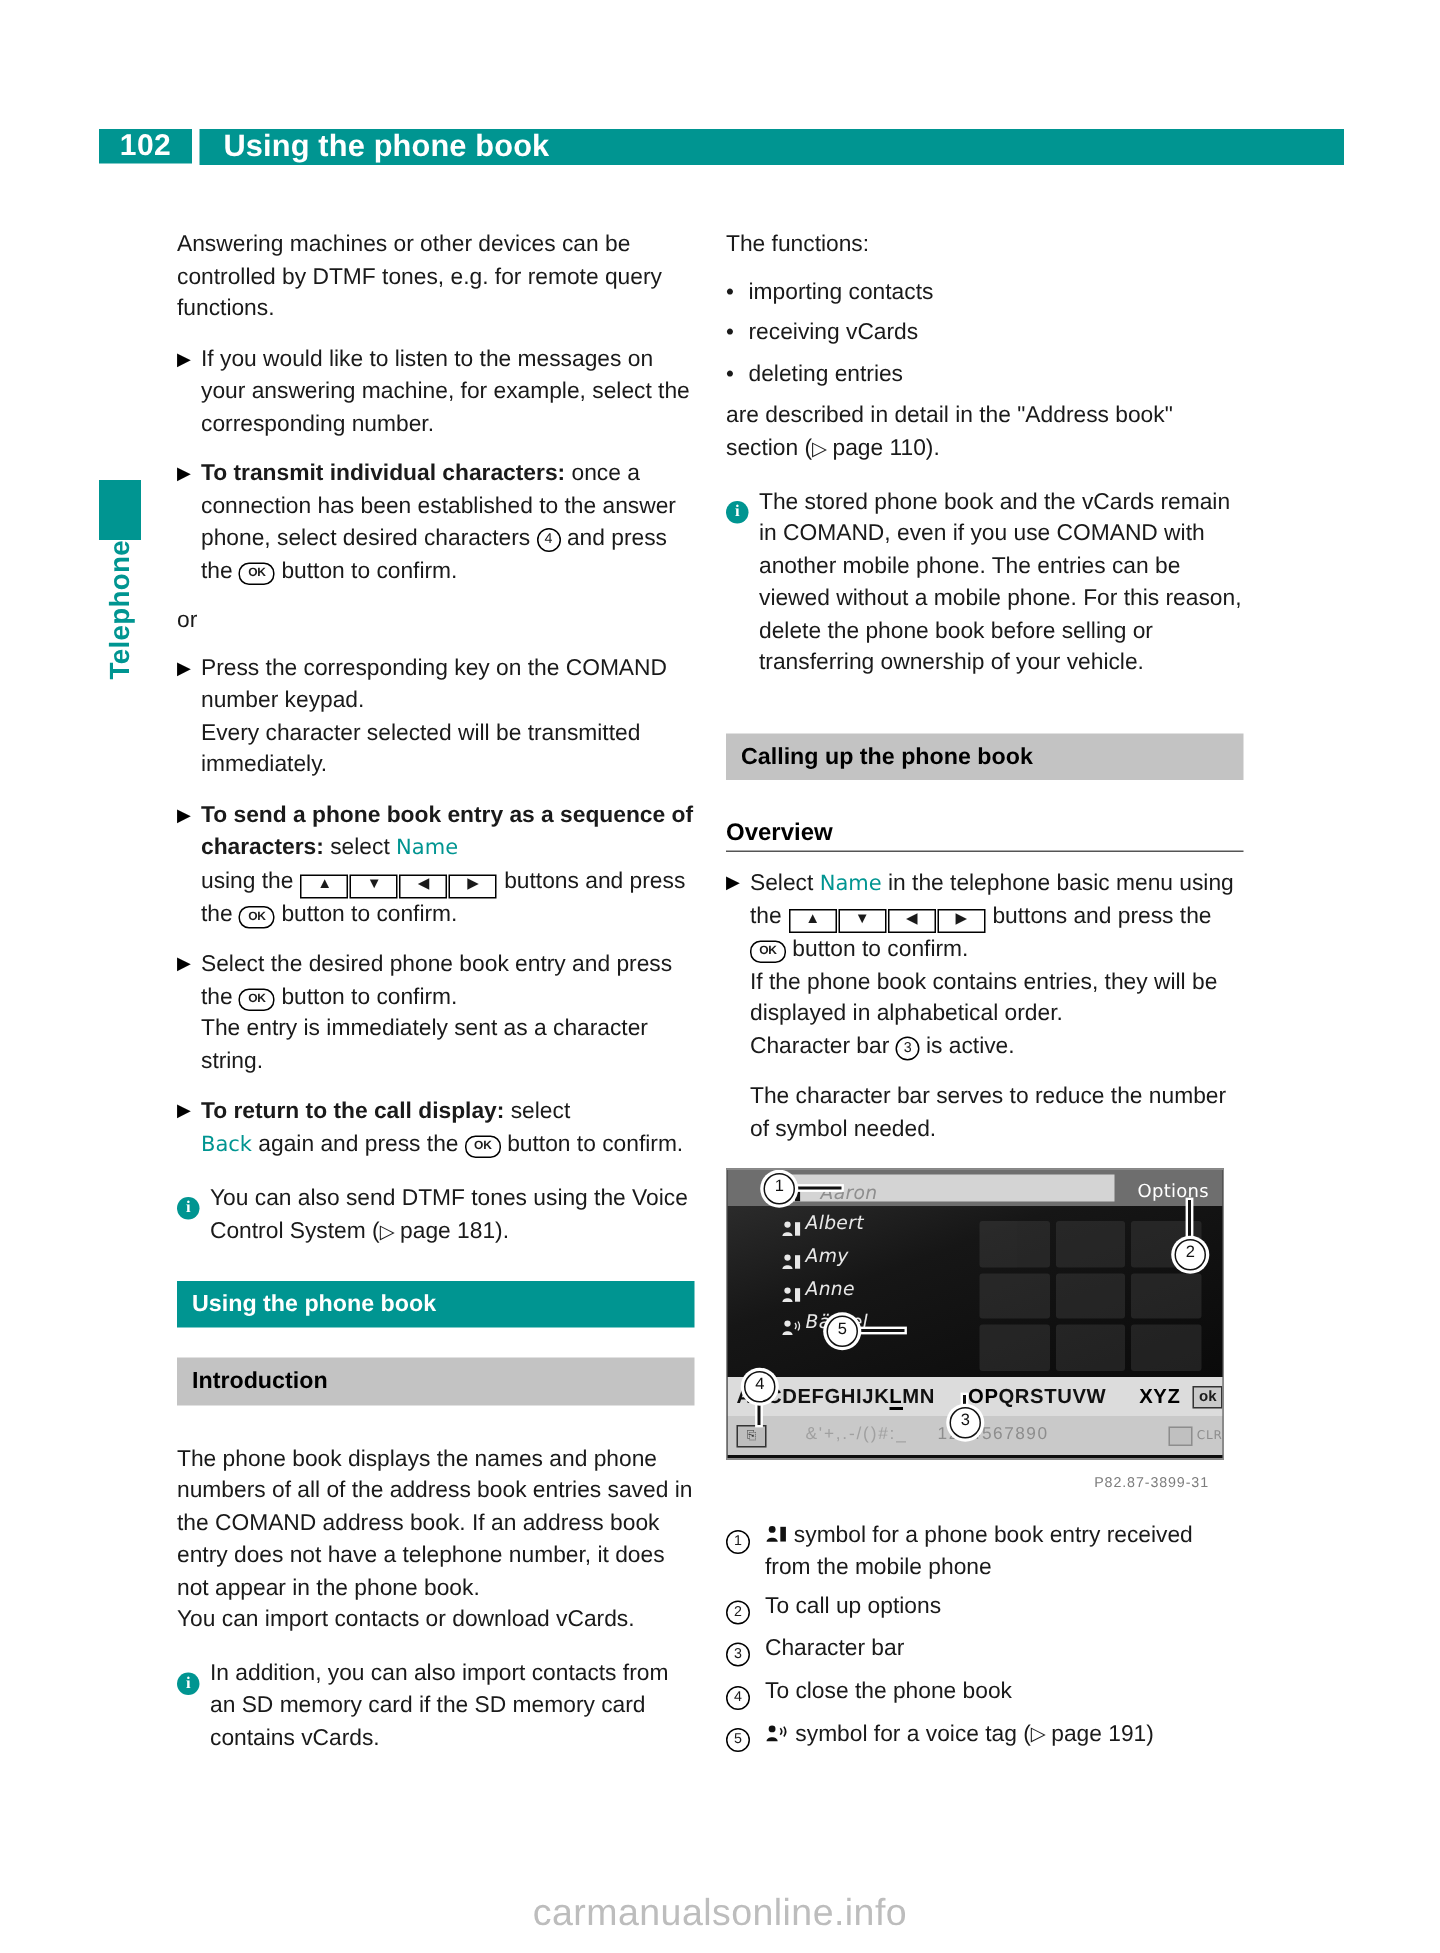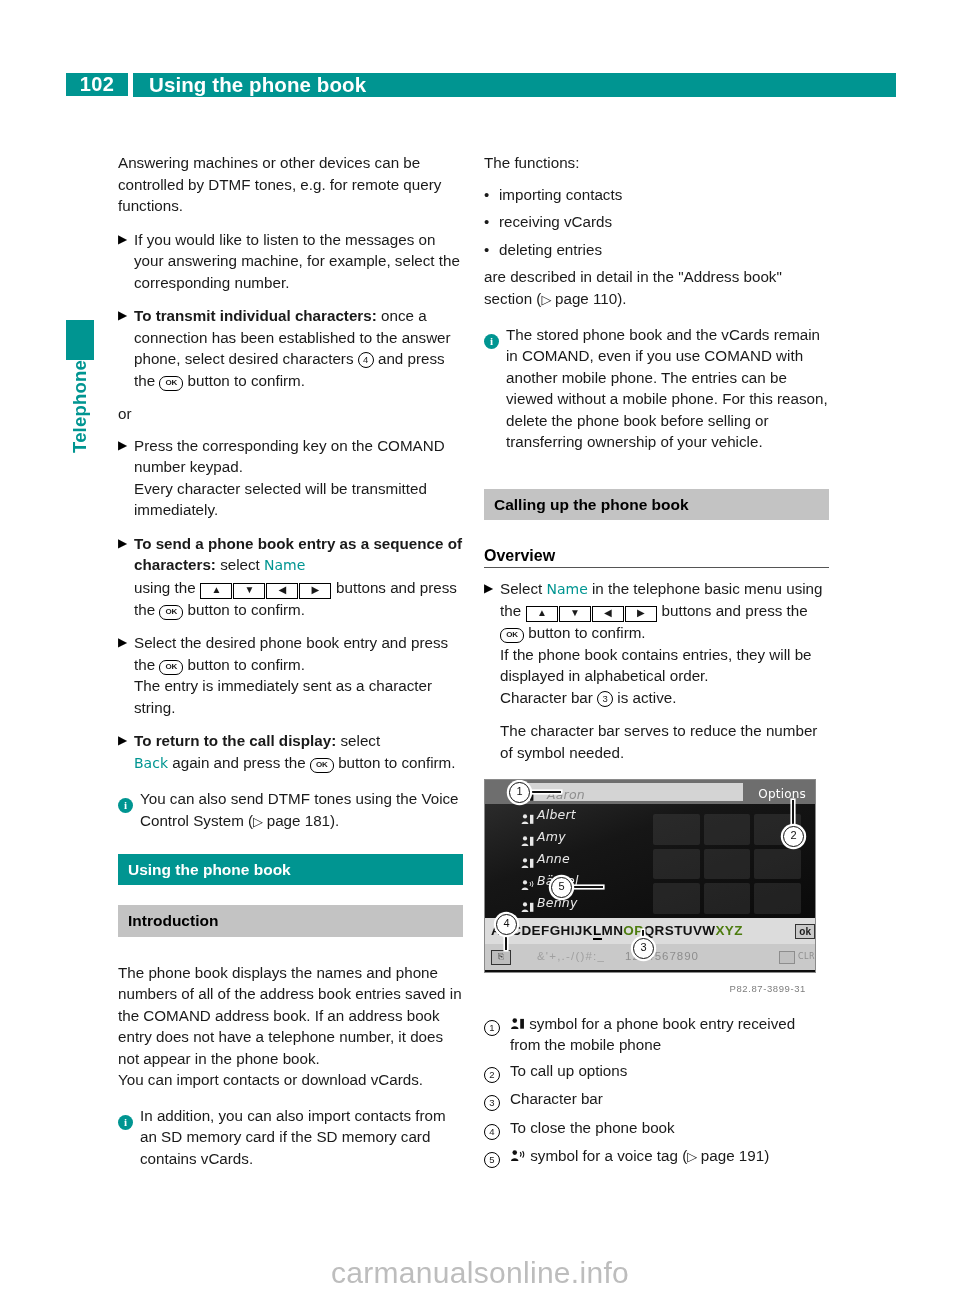--- a/index.html
+++ b/index.html
@@ -17,21 +17,21 @@
   }
 
   
   .page-header {
     position: absolute;
     left: 66px;
     top: 73px;
     width: 830px;
     height: 49px;
     display: flex;
-    align-items: flex-start;
+    align-items: center;
   }
   .header-pagenum {
     width: 62px;
     background: #009591;
     color: #ffffff;
     font-size: 20px;
     font-weight: bold;
     display: flex;
     align-items: center;
     justify-content: center;
@@ -340,21 +340,21 @@
     align-items: center;
     padding-left: 6px;
   }
   .charbar-letters {
     font-size: 13.5px;
     font-weight: bold;
     color: #111;
     letter-spacing: 0.4px;
     font-family: "Liberation Sans", sans-serif;
   }
-  .charbar-letters .dim { color: #4d7c0f; font-weight: bold; }
+  .charbar-letters .dim { color: #000000; font-weight: bold; margin-left: 22px; }
   .charbar-letters .act {
     color: #000;
     border-bottom: 2px solid #000;
   }
   .charbar-ok {
     margin-left: auto;
     margin-right: 6px;
     border: 1px solid #333;
     background: #c9c9c9;
     font-size: 10px;
@@ -464,21 +464,21 @@
   }
   .legend-body { flex: 1; }
 
   
   .watermark {
     position: absolute;
     left: 0;
     bottom: 12px;
     width: 960px;
     text-align: center;
-    font-size: 30px;
+    font-size: 25px;
     color: #bdbdbd;
     letter-spacing: 0.3px;
     font-family: "Liberation Sans", sans-serif;
   }
 </style>
 </head>
 <body>
 
 <div class="page-header">
   <div class="header-pagenum">102</div>
@@ -688,30 +688,20 @@
             <span class="row-ico">
               <svg width="14" height="11" viewBox="0 0 14 11">
                 <circle cx="4" cy="2.4" r="2.1" fill="#e8e8e8"></circle>
                 <path d="M0.6 10 C0.6 6.6 7.4 6.6 7.4 10 Z" fill="#e8e8e8"></path>
                 <path d="M9 2 Q10.6 4 9 6" stroke="#e8e8e8" stroke-width="0.9" fill="none"></path>
                 <path d="M11 1 Q13 4 11 7" stroke="#e8e8e8" stroke-width="0.9" fill="none"></path>
               </svg>
             </span>
             <span>Bärbel</span>
           </div>
-          <div class="shot-row">
-            <span class="row-ico">
-              <svg width="13" height="11" viewBox="0 0 13 11">
-                <circle cx="4" cy="2.4" r="2.1" fill="#e8e8e8"></circle>
-                <path d="M0.6 10 C0.6 6.6 7.4 6.6 7.4 10 Z" fill="#e8e8e8"></path>
-                <rect x="9" y="0.8" width="3.4" height="9" fill="#e8e8e8"></rect>
-              </svg>
-            </span>
-            <span>Benny</span>
-          </div>
         </div>
       </div>
 
       <div class="shot-charbar">
         <span class="charbar-letters">ABCDEFGHIJK<span class="act">L</span>MN<span class="dim">OP</span>QRSTUVW<span class="dim">XYZ</span></span>
         <span class="charbar-ok">ok</span>
       </div>
 
       <div class="shot-symbar">
         <div class="symbar-back">⎘</div>

